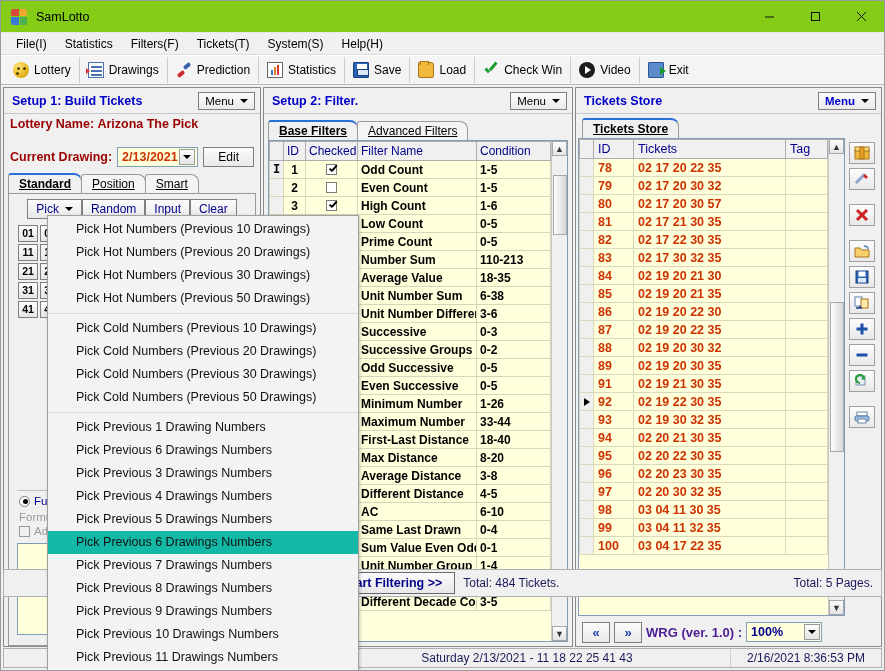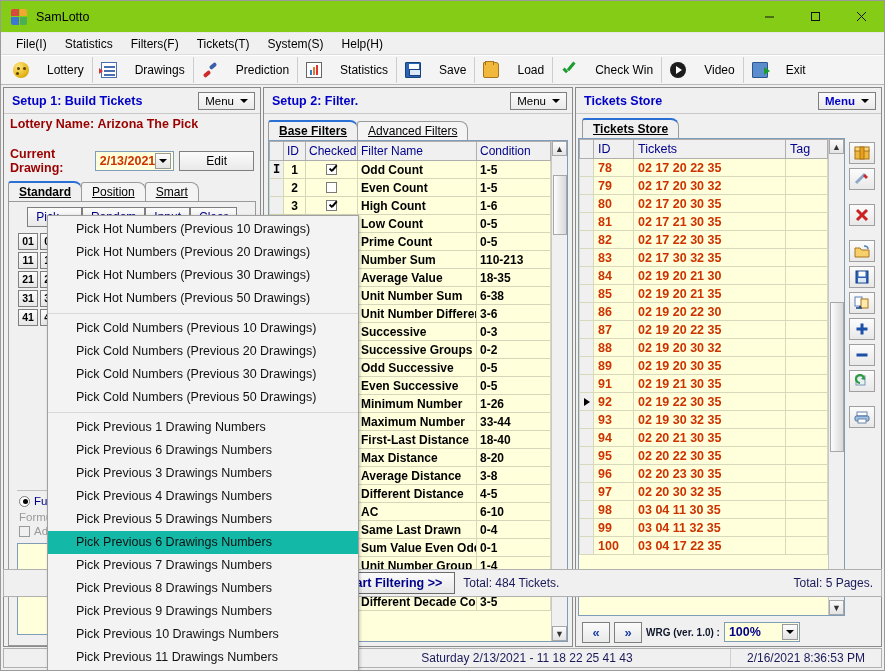--- a/index.html
+++ b/index.html
@@ -55,21 +55,21 @@
 
   
   .toolbar {
     height: 30px; background: #f4f4f4;
     display: flex; align-items: center;
     border-top: 1px solid #fff;
     border-bottom: 1px solid #b8b8b8;
     padding-left: 4px;
   }
   .tb-btn {
-    display: flex; align-items: center; gap: 18px;
+    display: flex; align-items: center; gap: 5px;
     padding: 2px 8px; height: 26px;
     font-size: 12px; color: #000;
     border-right: 1px solid #cdcdcd;
   }
   .tb-btn:last-child { border-right: none; }
   .tb-ico { width: 16px; height: 16px; flex: 0 0 16px; position: relative; }
 
   
   .ico-lottery { border-radius: 50%; background: radial-gradient(circle at 35% 30%, #ffe680, #e8b81c 60%, #b8860b); }
   .ico-lottery::after { content:""; position:absolute; left:4px; top:5px; width:3px; height:3px; background:#5a4300; border-radius:50%; box-shadow:6px 0 0 #5a4300, -1px 5px 0 #5a4300; }
@@ -121,21 +121,21 @@
   .val-name { color:#9a0000; font-weight:bold; font-size:12.5px; }
   .row-inline { display:flex; align-items:center; gap:5px; margin-top:16px; }
   .date-combo {
     flex:1; display:flex; align-items:center; justify-content:space-between;
     background:#ffffdc; border:1px solid #7f9db9; height:20px; padding:0 2px 0 4px;
   }
   .date-combo .dv { color:#cc3300; font-weight:bold; font-size:12.5px; }
   .cb-arrow { width:16px;height:16px;display:flex;align-items:center;justify-content:center;border:1px solid #9a9a9a;background:linear-gradient(#fdfdfd,#e4e4e4); }
   .btn-std {
     border:1px solid #7f7f7f; background:linear-gradient(#fbfbfb,#e9e9e9);
-    padding:2px 26px; font-size:12px; color:#000;
+    padding:2px 14px; font-size:12px; color:#000;
   }
   .tabs { display:flex; align-items:flex-end; margin:6px 0 0 4px; height:20px; }
   .tab {
     border:1px solid #9a9a9a; border-bottom:none; background:#f4f4f4;
     padding:2px 10px; font-size:12px; margin-right:-1px;
     border-radius:3px 8px 0 0;
     text-decoration:underline;
   }
   .tab.active { background:#f0f0f0; font-weight:bold; border-top:2px solid #2a6fd4; position:relative; z-index:2; }
   .tab-body { border:1px solid #9a9a9a; margin:0 4px; flex:1; background:#f0f0f0; position:relative; padding:5px; }
@@ -190,21 +190,21 @@
   table.sg th { background:#f0f0f0;border:1px solid #aeaeae;color:#00008b;font-weight:normal;text-align:left;padding:1px 4px;height:19px; }
   table.sg td { border:1px solid #d8d8bb; padding:0 4px; height:18px; color:#cc3300; font-weight:bold; font-size:12.5px; }
   td.s-ind { width:14px;background:#f0f0f0;border:1px solid #aeaeae;text-align:center;padding:0; }
   td.s-id { width:40px; }
   td.s-tag { width:42px; }
   .icon-rail { width:34px; display:flex; flex-direction:column; align-items:center; padding-top:4px; gap:4px; background:#f0f0f0; }
   .rail-btn { width:26px;height:22px;border:1px solid #a0a0a0;background:linear-gradient(#fcfcfc,#e8e8e8); display:flex;align-items:center;justify-content:center; position:relative; }
   .rail-gap { height:6px; }
   .store-foot { height:28px; display:flex; align-items:center; gap:4px; padding:0 6px; }
   .nav-btn { width:28px;height:21px;border:1px solid #7f7f7f;background:linear-gradient(#fbfbfb,#e9e9e9);display:flex;align-items:center;justify-content:center;color:#1a3faa;font-weight:bold;font-size:13px; }
-  .wrg-lbl { color:#0f172a; font-weight:bold; font-size:10px; }
+  .wrg-lbl { color:#4c1d95; font-weight:bold; font-size:13px; }
   .zoom-combo { width:76px;height:20px;background:#ffffdc;border:1px solid #7f9db9;display:flex;align-items:center;justify-content:space-between;padding:0 1px 0 4px; }
   .zoom-combo span { color:#00008b; font-weight:bold; font-size:12.5px; }
 
   
   .filterbar {
     position:absolute; left:2px; right:2px; top:568px; height:28px;
     background:#f0f0f0; border:1px solid #b0b0b0;
     display:flex; align-items:center; gap:8px; padding:0 8px;
   }
   .d-combo { width:56px;height:20px;background:#fff;border:1px solid #7f9db9;display:flex;align-items:center;justify-content:space-between;padding:0 1px 0 4px;font-weight:bold; }
@@ -671,21 +671,21 @@
                   </tr>
                   <tr>
                     <td class="s-ind"></td>
                     <td class="s-id">79</td>
                     <td>02 17 20 30 32</td>
                     <td class="s-tag"></td>
                   </tr>
                   <tr>
                     <td class="s-ind"></td>
                     <td class="s-id">80</td>
-                    <td>02 17 20 30 35</td>
+                    <td>02 17 20 30 57</td>
                     <td class="s-tag"></td>
                   </tr>
                   <tr>
                     <td class="s-ind"></td>
                     <td class="s-id">81</td>
                     <td>02 17 21 30 35</td>
                     <td class="s-tag"></td>
                   </tr>
                   <tr>
                     <td class="s-ind"></td>

